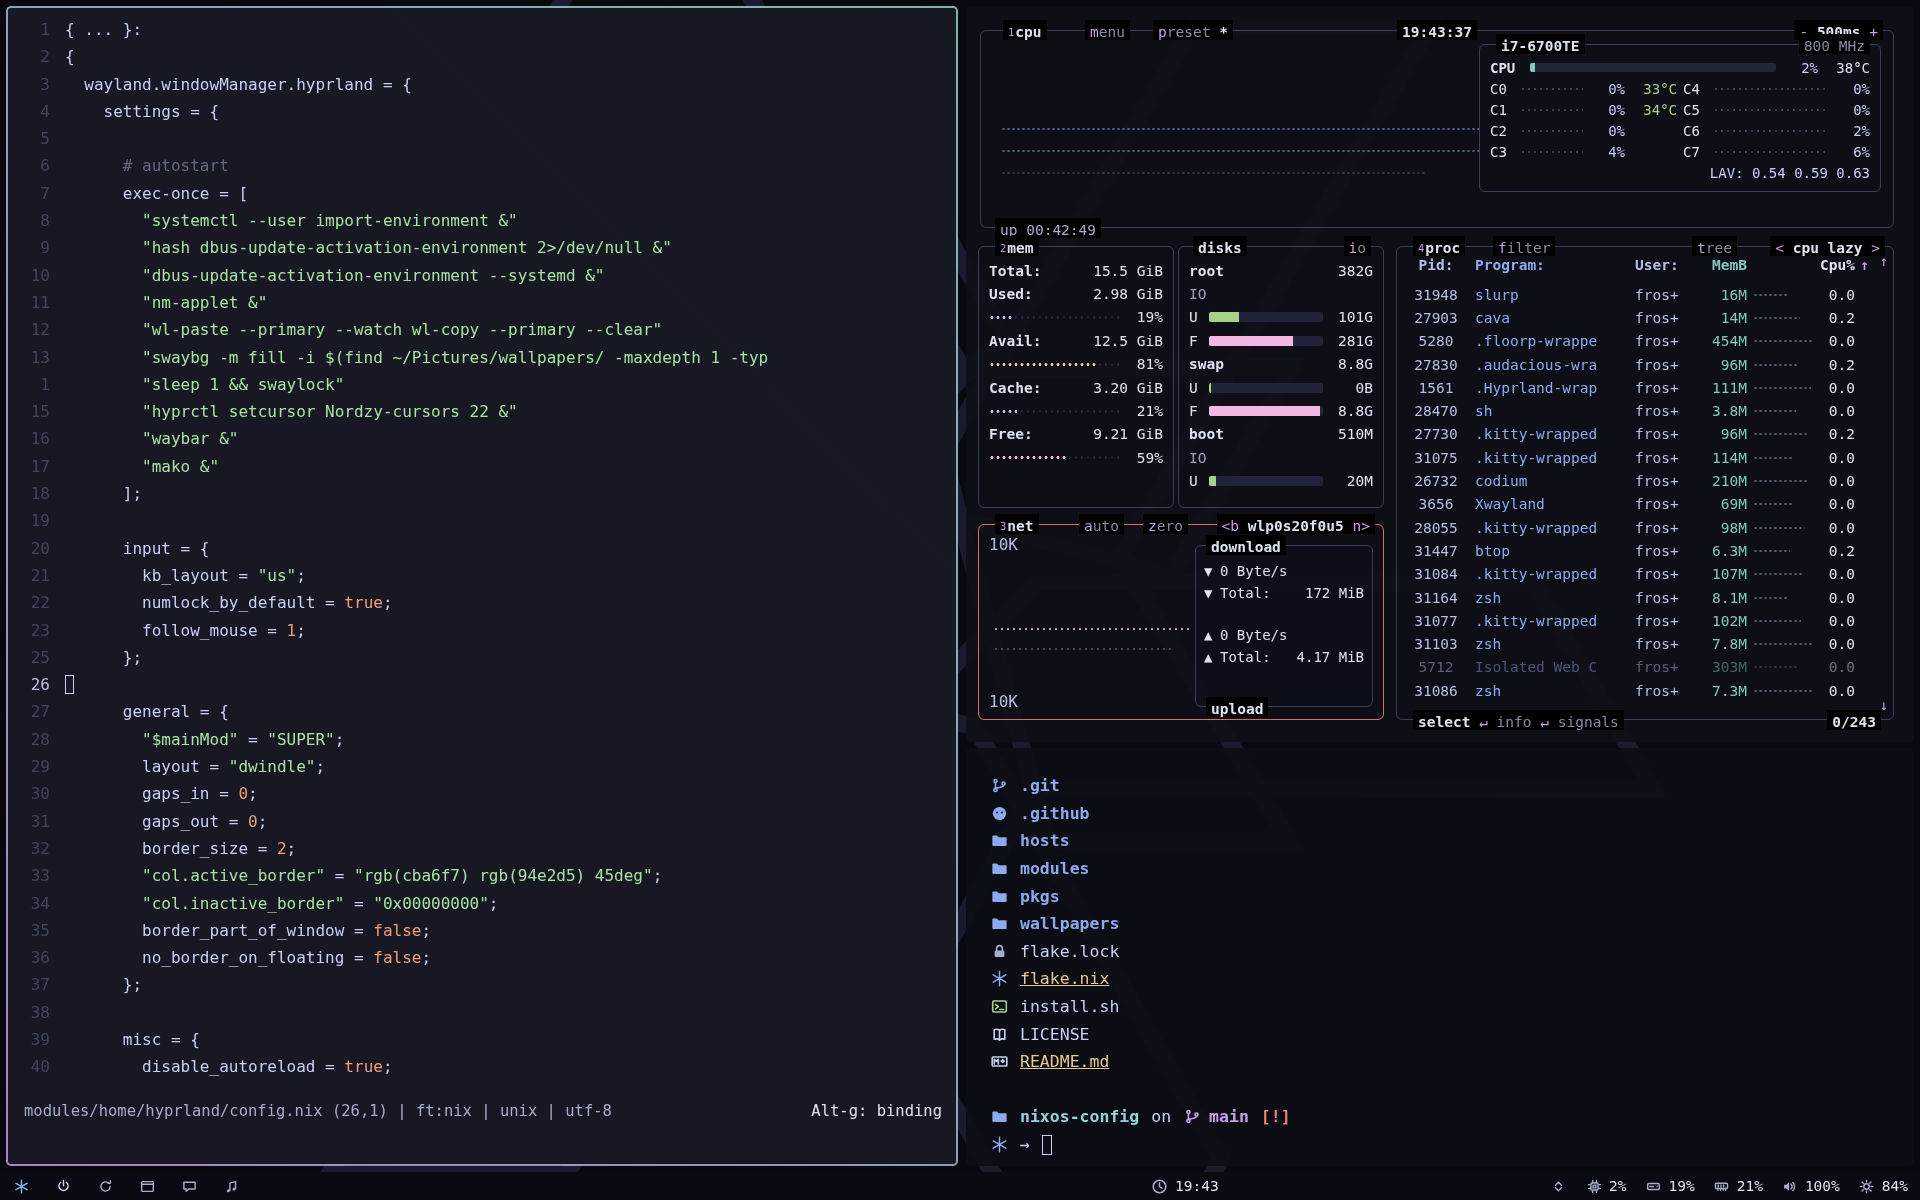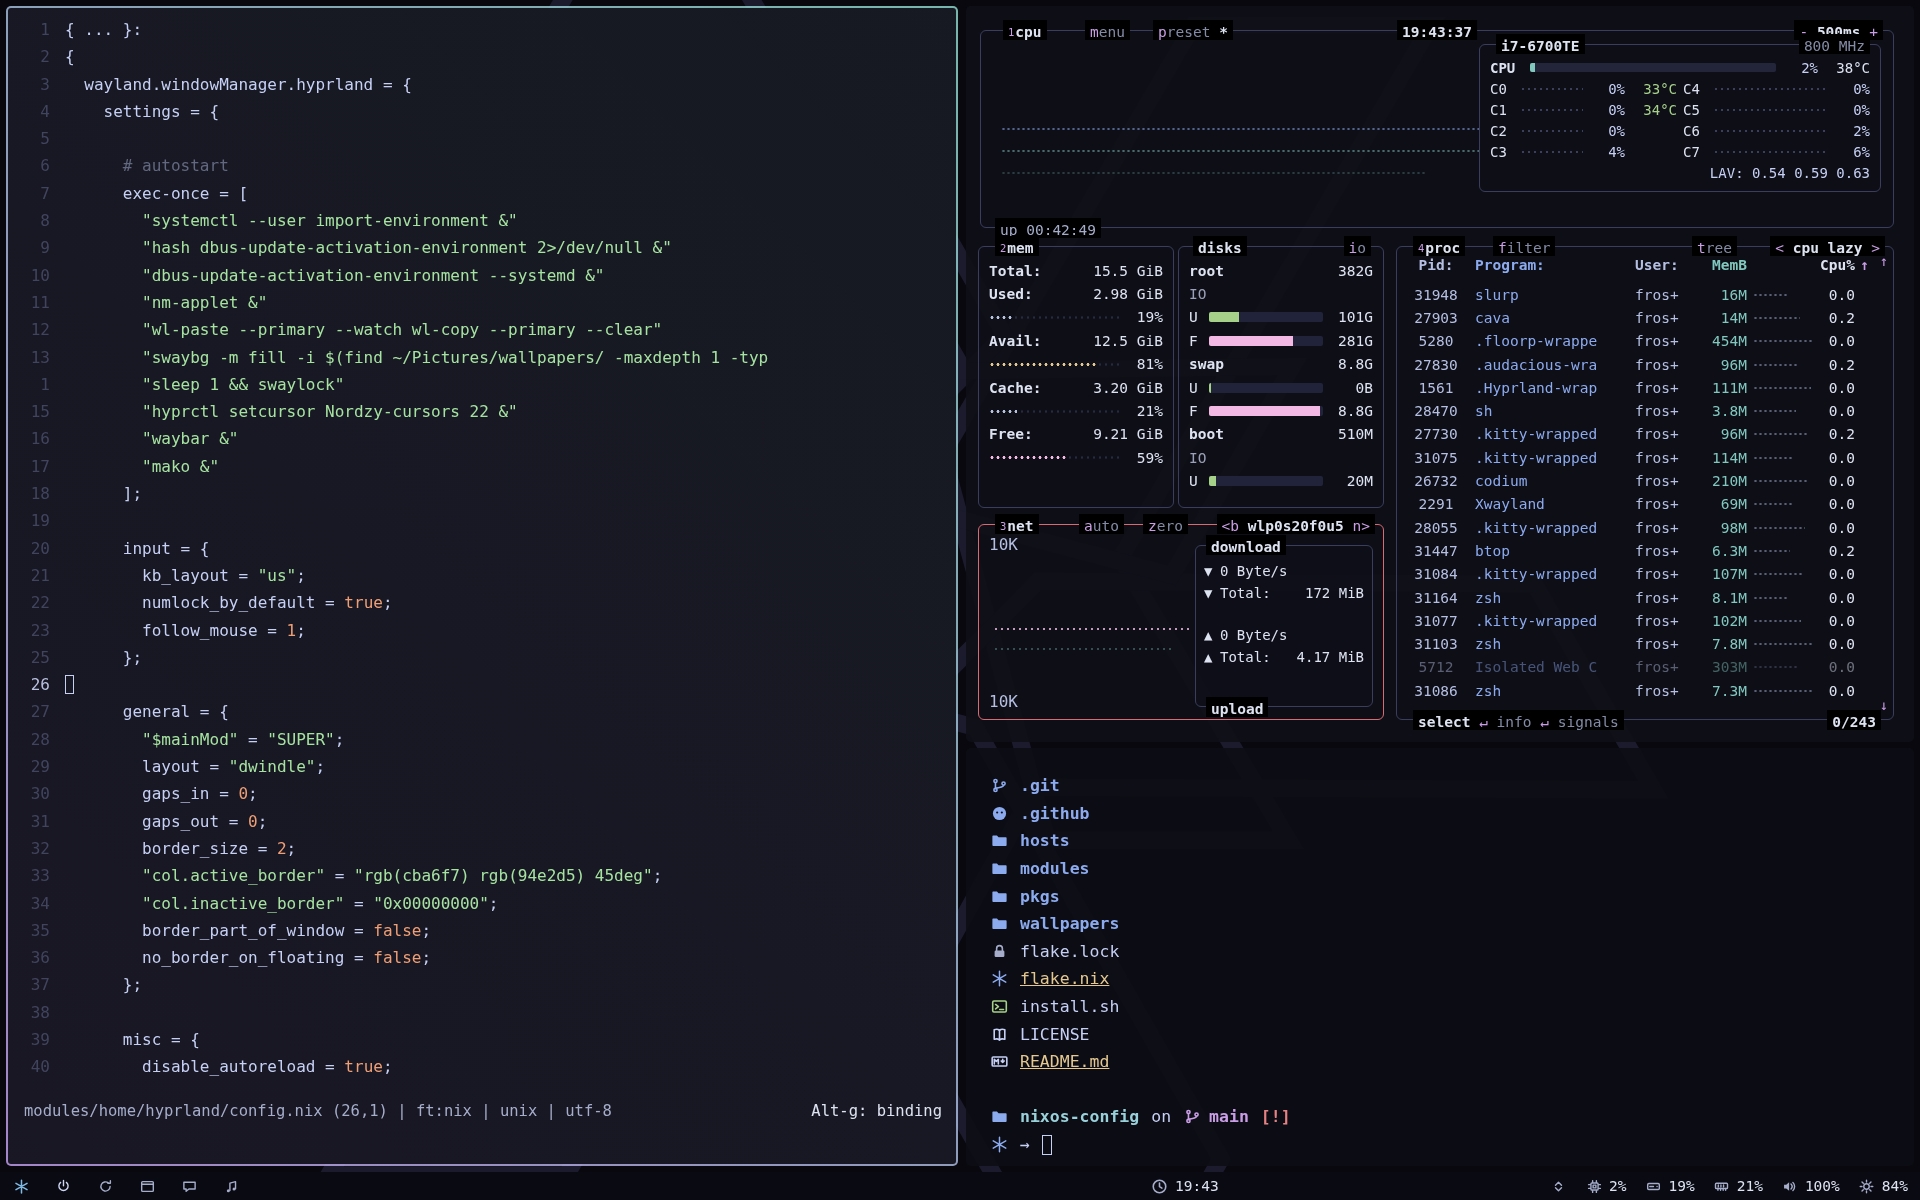--- a/index.html
+++ b/index.html
@@ -522,21 +522,21 @@
           <span class="col-pid">26732</span>
           <span class="col-name">codium</span>
           <span class="col-user">fros+</span>
           <span class="col-mem">210M</span>
           <span class="col-graph">
             <span class="pgdots" style="width: 54px;"></span>
           </span>
           <span class="col-cpu">0.0</span>
         </div>
         <div class="prow">
-          <span class="col-pid">2291</span>
+          <span class="col-pid">3656</span>
           <span class="col-name">Xwayland</span>
           <span class="col-user">fros+</span>
           <span class="col-mem">69M</span>
           <span class="col-graph">
             <span class="pgdots" style="width: 39px;"></span>
           </span>
           <span class="col-cpu">0.0</span>
         </div>
         <div class="prow">
           <span class="col-pid">28055</span>

